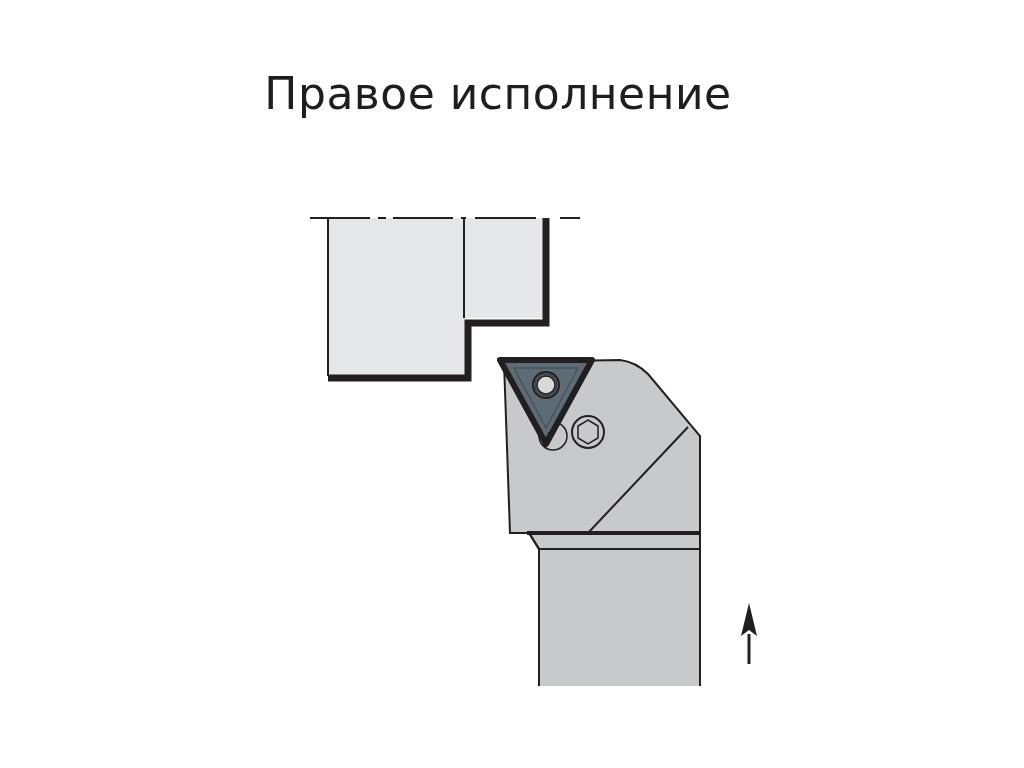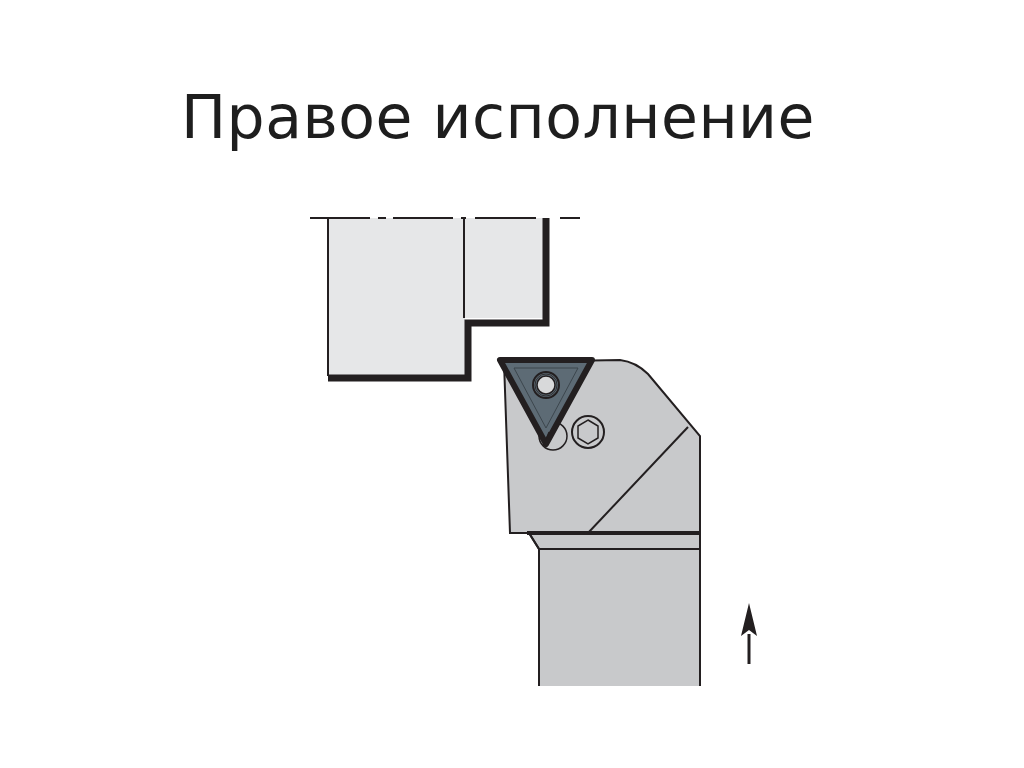--- a/index.html
+++ b/index.html
@@ -1,20 +1,20 @@
 <!DOCTYPE html>
 <html><head>
   <meta charset="utf-8">
   <style>
     html, body { margin: 0; padding: 0; background: #ffffff; }
     body { width: 1024px; height: 768px; position: relative; overflow: hidden; }
     .title {
-      position: absolute; left: 0; top: 82px; width: 996px;
+      position: absolute; left: 0; top: 68px; width: 996px;
       text-align: center; font-family: "DejaVu Sans", sans-serif;
-      font-size: 60px; font-weight: 400; color: #1e1e1e; letter-spacing: 0.5px;
+      font-size: 44px; font-weight: 400; color: #1e1e1e; letter-spacing: 0.5px;
     }
     svg.diagram { position: absolute; left: 0; top: 0; }
   </style>
 </head>
 <body>
 
 <div class="title">Правое исполнение</div>
 
 <svg class="diagram" width="1024" height="768" viewBox="0 0 1024 768" xmlns="http://www.w3.org/2000/svg">
 

